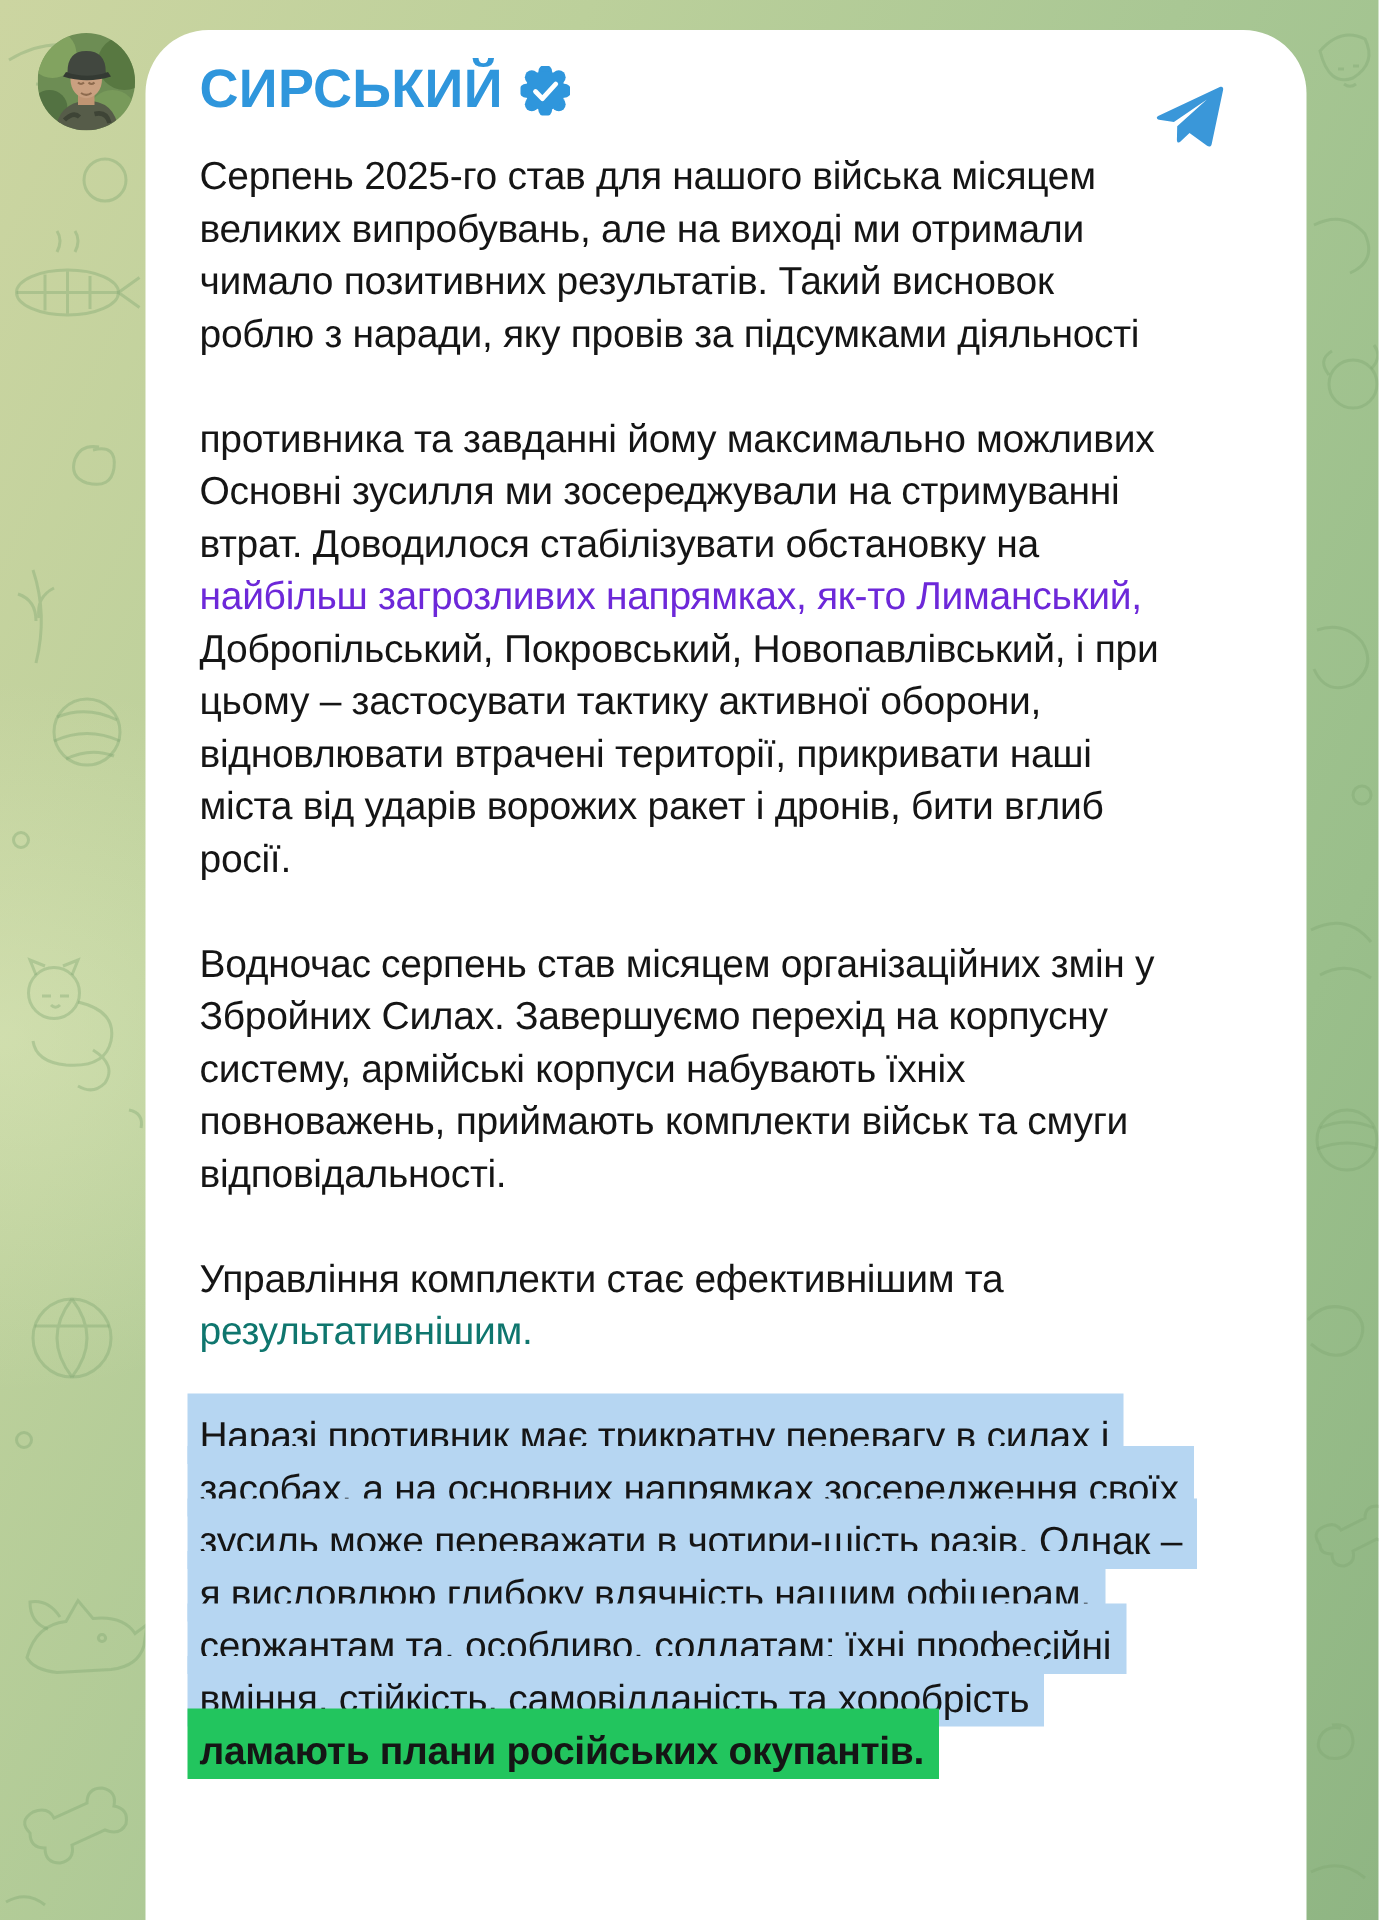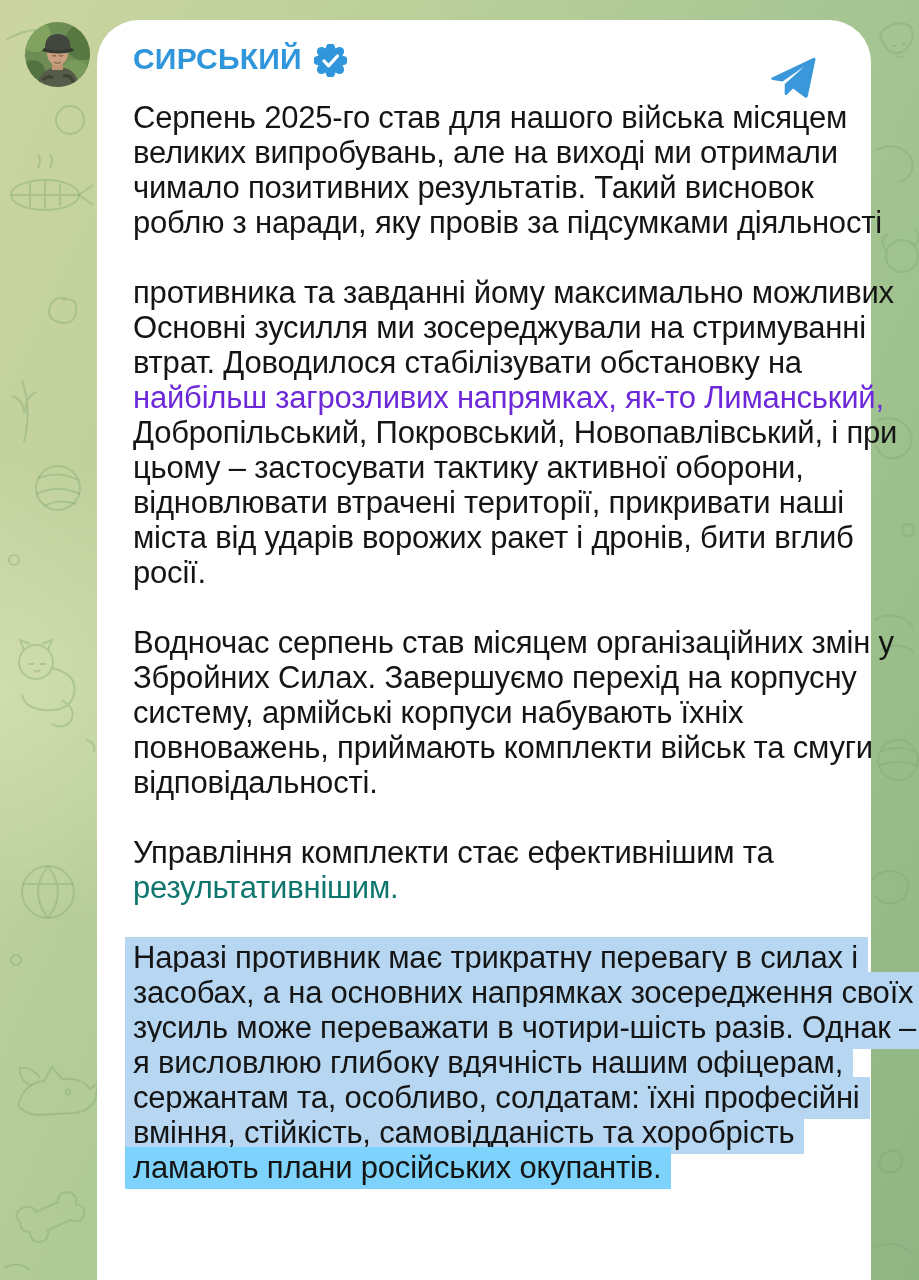--- a/index.html
+++ b/index.html
@@ -11,30 +11,30 @@
       linear-gradient(115deg,#ccd5a1 0%,#bcd09b 26%,#a9c794 52%,#9abf8b 78%,#8fb583 100%);
   }
   .doodles{position:absolute;left:0;top:0;width:919px;height:1280px;pointer-events:none;}
   .bubble{
     position:absolute;left:97px;top:20px;width:774px;height:1260px;
     background:#ffffff;border-radius:42px 42px 0 0;box-sizing:border-box;
     padding:22px 30px 0 36px;
   }
   .header{display:flex;align-items:center;gap:12px;height:34px;margin-bottom:24px;position:relative;}
   .channel-name{
-    font-size:30px;font-weight:bold;color:#2f96dc;letter-spacing:0.2px;line-height:34px;
+    font-size:36px;font-weight:bold;color:#2f96dc;letter-spacing:0.2px;line-height:34px;
     cursor:pointer;
   }
   .badge{width:33px;height:33px;display:inline-block;color:#2f96dc;position:relative;top:1px;}
   .plane{position:absolute;top:14px;right:25px;width:46px;height:45px;color:#3a97d9;cursor:pointer;}
   .paragraph{margin-bottom:35px;}
   .paragraph:last-child{margin-bottom:0;}
-  .line{height:35px;line-height:35px;font-size:31px;color:#151515;letter-spacing:-0.2px;white-space:nowrap;}
+  .line{height:35px;line-height:35px;font-size:26px;color:#151515;letter-spacing:-0.2px;white-space:nowrap;}
   .paragraph.highlighted .line-text{
-    padding:3px 10px 4px 8px;margin-left:-8px;
+    padding:13px 10px 4px 8px;margin-left:-8px;
     box-decoration-break:clone;
   }
   .avatar{
     position:absolute;left:25px;top:22px;width:65px;height:65px;border-radius:50%;
     overflow:hidden;cursor:pointer;
   }
   .avatar svg{display:block;}
 </style>
 </head>
 <body>
@@ -163,17 +163,17 @@
         <div class="line"><span class="line-text" style="color: rgb(21, 21, 21);">Управління комплекти стає ефективнішим та</span></div>
         <div class="line"><span class="line-text" style="color: #0f766e;">результативнішим.</span></div>
       </div>
       <div class="paragraph highlighted">
         <div class="line"><span class="line-text" style="color: rgb(21, 21, 21); background-color: rgb(182, 214, 242);">Наразі противник має трикратну перевагу в силах і</span></div>
         <div class="line"><span class="line-text" style="color: rgb(21, 21, 21); background-color: rgb(182, 214, 242);">засобах, а на основних напрямках зосередження своїх</span></div>
         <div class="line"><span class="line-text" style="color: rgb(21, 21, 21); background-color: rgb(182, 214, 242);">зусиль може переважати в чотири-шість разів. Однак –</span></div>
         <div class="line"><span class="line-text" style="color: rgb(21, 21, 21); background-color: rgb(182, 214, 242);">я висловлюю глибоку вдячність нашим офіцерам,</span></div>
         <div class="line"><span class="line-text" style="color: rgb(21, 21, 21); background-color: rgb(182, 214, 242);">сержантам та, особливо, солдатам: їхні професійні</span></div>
         <div class="line"><span class="line-text" style="color: rgb(21, 21, 21); background-color: rgb(182, 214, 242);">вміння, стійкість, самовідданість та хоробрість</span></div>
-        <div class="line"><span class="line-text" style="color: rgb(21, 21, 21); background-color: #7dd3fc;">ламають плани російських окупантів.</span></div>
+        <div class="line"><span class="line-text" style="color: rgb(21, 21, 21); background-color: #22c55e; font-weight: bold;">ламають плани російських окупантів.</span></div>
       </div>
     </div>
 
 </div>
 
 </body></html>

